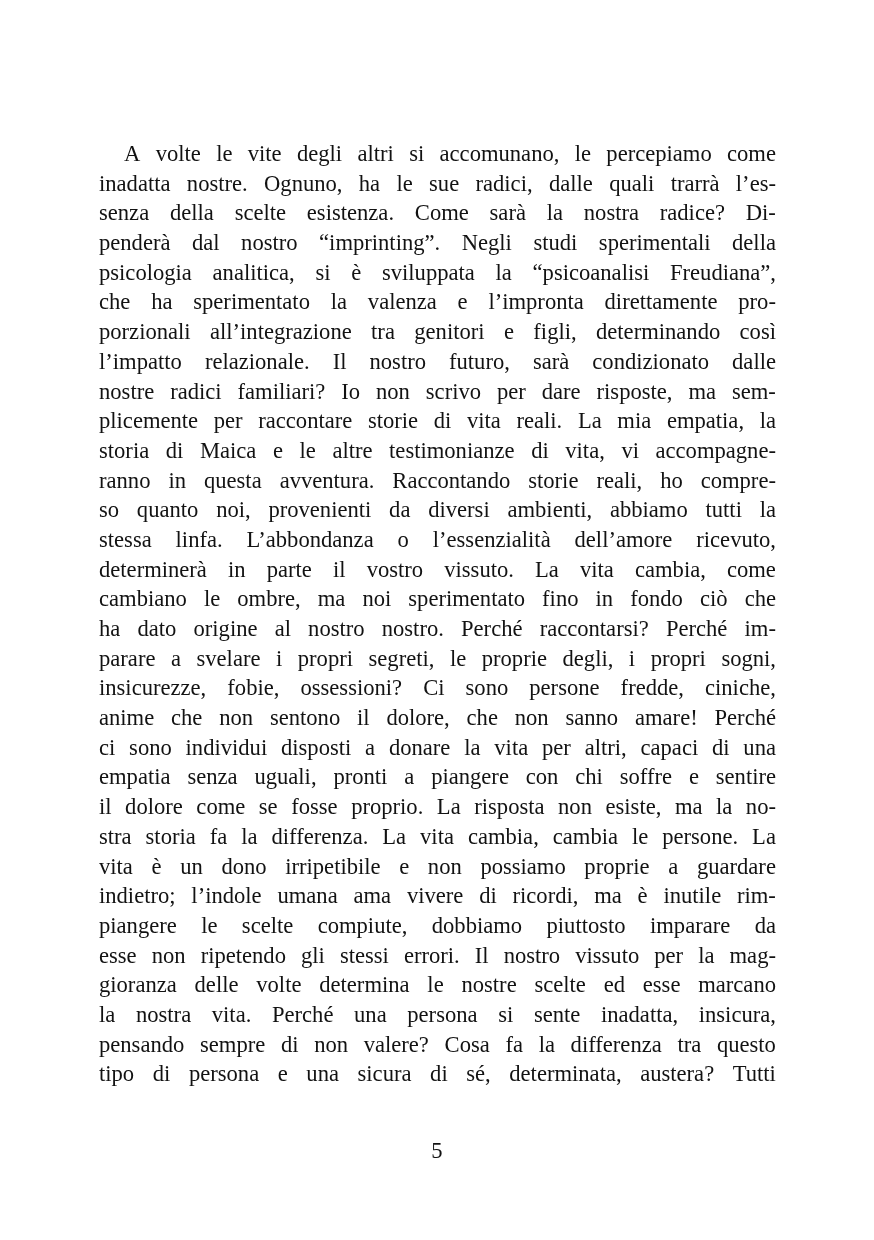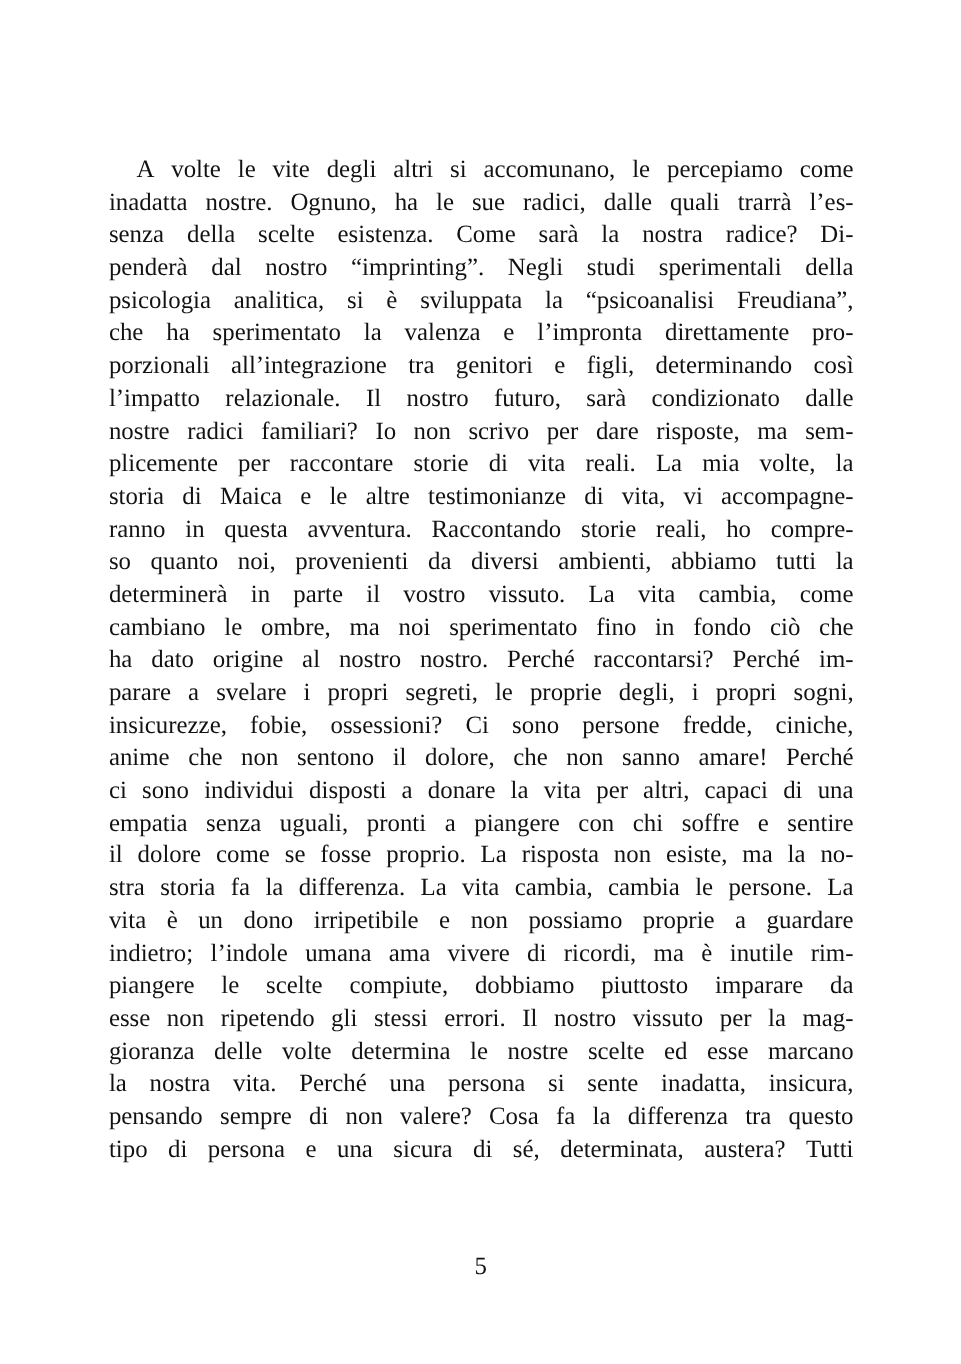--- a/index.html
+++ b/index.html
@@ -52,24 +52,25 @@
 
   <div class="line"><span>A</span><span>volte</span><span>le</span><span>vite</span><span>degli</span><span>altri</span><span>si</span><span>accomunano,</span><span>le</span><span>percepiamo</span><span>come</span></div>
       <div class="line"><span>inadatta</span><span>nostre.</span><span>Ognuno,</span><span>ha</span><span>le</span><span>sue</span><span>radici,</span><span>dalle</span><span>quali</span><span>trarrà</span><span>l’es-</span></div>
       <div class="line"><span>senza</span><span>della</span><span>scelte</span><span>esistenza.</span><span>Come</span><span>sarà</span><span>la</span><span>nostra</span><span>radice?</span><span>Di-</span></div>
       <div class="line"><span>penderà</span><span>dal</span><span>nostro</span><span>“imprinting”.</span><span>Negli</span><span>studi</span><span>sperimentali</span><span>della</span></div>
       <div class="line"><span>psicologia</span><span>analitica,</span><span>si</span><span>è</span><span>sviluppata</span><span>la</span><span>“psicoanalisi</span><span>Freudiana”,</span></div>
       <div class="line"><span>che</span><span>ha</span><span>sperimentato</span><span>la</span><span>valenza</span><span>e</span><span>l’impronta</span><span>direttamente</span><span>pro-</span></div>
       <div class="line"><span>porzionali</span><span>all’integrazione</span><span>tra</span><span>genitori</span><span>e</span><span>figli,</span><span>determinando</span><span>così</span></div>
       <div class="line"><span>l’impatto</span><span>relazionale.</span><span>Il</span><span>nostro</span><span>futuro,</span><span>sarà</span><span>condizionato</span><span>dalle</span></div>
       <div class="line"><span>nostre</span><span>radici</span><span>familiari?</span><span>Io</span><span>non</span><span>scrivo</span><span>per</span><span>dare</span><span>risposte,</span><span>ma</span><span>sem-</span></div>
-      <div class="line"><span>plicemente</span><span>per</span><span>raccontare</span><span>storie</span><span>di</span><span>vita</span><span>reali.</span><span>La</span><span>mia</span><span>volte,</span><span>la</span></div>
+      <div class="line"><span>plicemente</span><span>per</span><span>raccontare</span><span>storie</span><span>di</span><span>vita</span><span>reali.</span><span>La</span><span>mia</span><span>empatia,</span><span>la</span></div>
       <div class="line"><span>storia</span><span>di</span><span>Maica</span><span>e</span><span>le</span><span>altre</span><span>testimonianze</span><span>di</span><span>vita,</span><span>vi</span><span>accompagne-</span></div>
       <div class="line"><span>ranno</span><span>in</span><span>questa</span><span>avventura.</span><span>Raccontando</span><span>storie</span><span>reali,</span><span>ho</span><span>compre-</span></div>
       <div class="line"><span>so</span><span>quanto</span><span>noi,</span><span>provenienti</span><span>da</span><span>diversi</span><span>ambienti,</span><span>abbiamo</span><span>tutti</span><span>la</span></div>
+      <div class="line"><span>stessa</span><span>linfa.</span><span>L’abbondanza</span><span>o</span><span>l’essenzialità</span><span>dell’amore</span><span>ricevuto,</span></div>
       <div class="line"><span>determinerà</span><span>in</span><span>parte</span><span>il</span><span>vostro</span><span>vissuto.</span><span>La</span><span>vita</span><span>cambia,</span><span>come</span></div>
       <div class="line"><span>cambiano</span><span>le</span><span>ombre,</span><span>ma</span><span>noi</span><span>sperimentato</span><span>fino</span><span>in</span><span>fondo</span><span>ciò</span><span>che</span></div>
       <div class="line"><span>ha</span><span>dato</span><span>origine</span><span>al</span><span>nostro</span><span>nostro.</span><span>Perché</span><span>raccontarsi?</span><span>Perché</span><span>im-</span></div>
       <div class="line"><span>parare</span><span>a</span><span>svelare</span><span>i</span><span>propri</span><span>segreti,</span><span>le</span><span>proprie</span><span>degli,</span><span>i</span><span>propri</span><span>sogni,</span></div>
       <div class="line"><span>insicurezze,</span><span>fobie,</span><span>ossessioni?</span><span>Ci</span><span>sono</span><span>persone</span><span>fredde,</span><span>ciniche,</span></div>
       <div class="line"><span>anime</span><span>che</span><span>non</span><span>sentono</span><span>il</span><span>dolore,</span><span>che</span><span>non</span><span>sanno</span><span>amare!</span><span>Perché</span></div>
       <div class="line"><span>ci</span><span>sono</span><span>individui</span><span>disposti</span><span>a</span><span>donare</span><span>la</span><span>vita</span><span>per</span><span>altri,</span><span>capaci</span><span>di</span><span>una</span></div>
       <div class="line"><span>empatia</span><span>senza</span><span>uguali,</span><span>pronti</span><span>a</span><span>piangere</span><span>con</span><span>chi</span><span>soffre</span><span>e</span><span>sentire</span></div>
       <div class="line"><span>il</span><span>dolore</span><span>come</span><span>se</span><span>fosse</span><span>proprio.</span><span>La</span><span>risposta</span><span>non</span><span>esiste,</span><span>ma</span><span>la</span><span>no-</span></div>
       <div class="line"><span>stra</span><span>storia</span><span>fa</span><span>la</span><span>differenza.</span><span>La</span><span>vita</span><span>cambia,</span><span>cambia</span><span>le</span><span>persone.</span><span>La</span></div>

